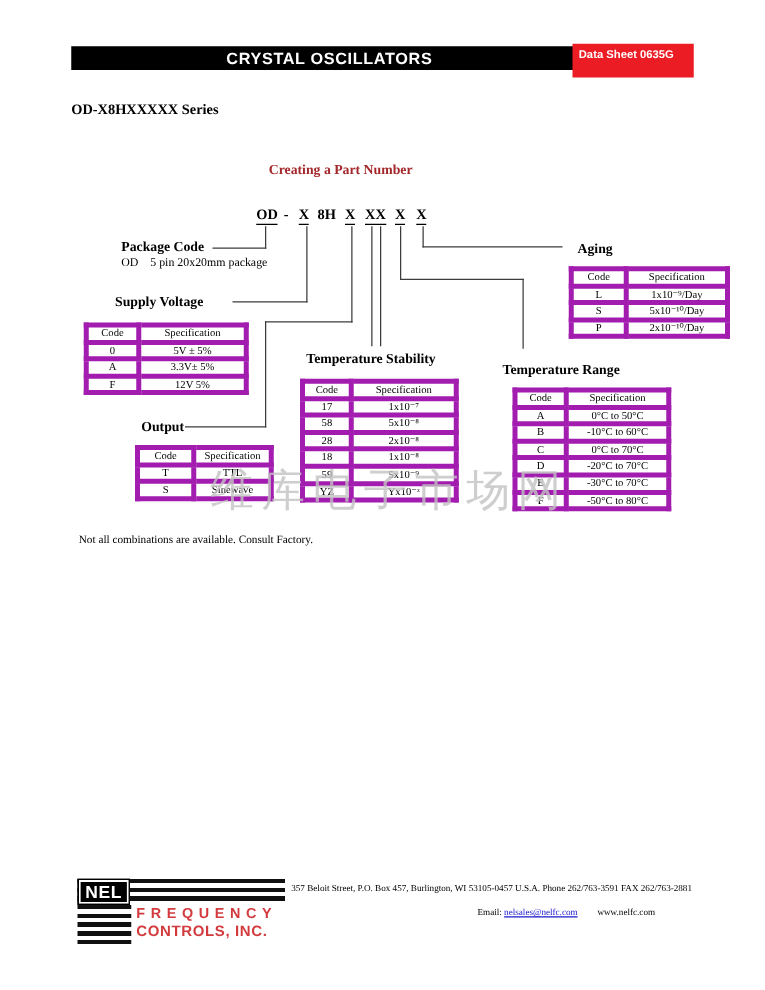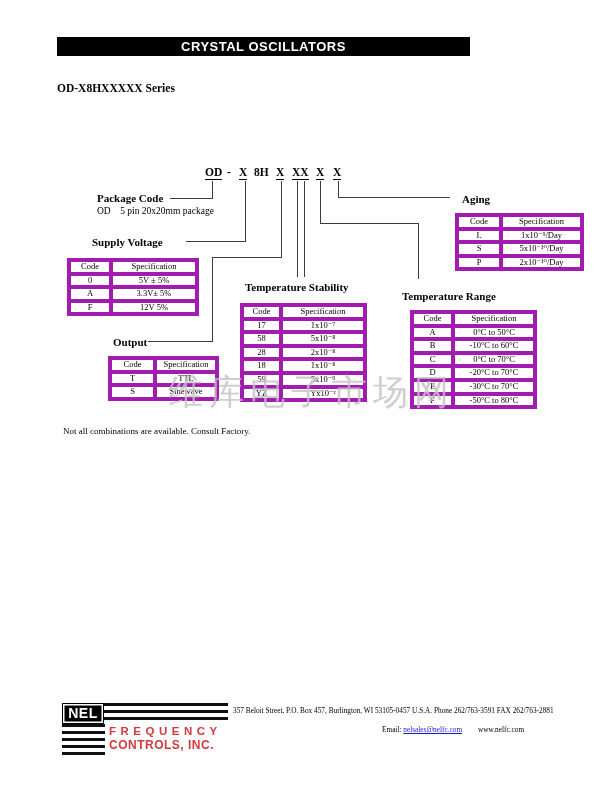--- a/index.html
+++ b/index.html
@@ -55,22 +55,24 @@
   .emailline{left:382px;top:725px;font-size:7.3px;white-space:nowrap;}
   .emailline a{color:#1717CF;text-decoration:underline;}
   .web{margin-left:14px;color:#000;}
 </style>
 </head>
 <body>
 
 <div id="page">
 
   <div class="abs hbar">CRYSTAL OSCILLATORS</div>
+  <div class="abs dsbox">Data Sheet 0635G</div>
   <div class="abs series">OD-X8HXXXXX Series</div>
 
+  <div class="abs pnhead">Creating a Part Number</div>
 
   <span class="pn u" style="left:205px">OD</span>
   <span class="pn" style="left:227px">-</span>
   <span class="pn u" style="left:239px">X</span>
   <span class="pn" style="left:254px">8H</span>
   <span class="pn u" style="left:276px">X</span>
   <span class="pn u" style="left:292px">XX</span>
   <span class="pn u" style="left:316px">X</span>
   <span class="pn u" style="left:333px">X</span>
 

